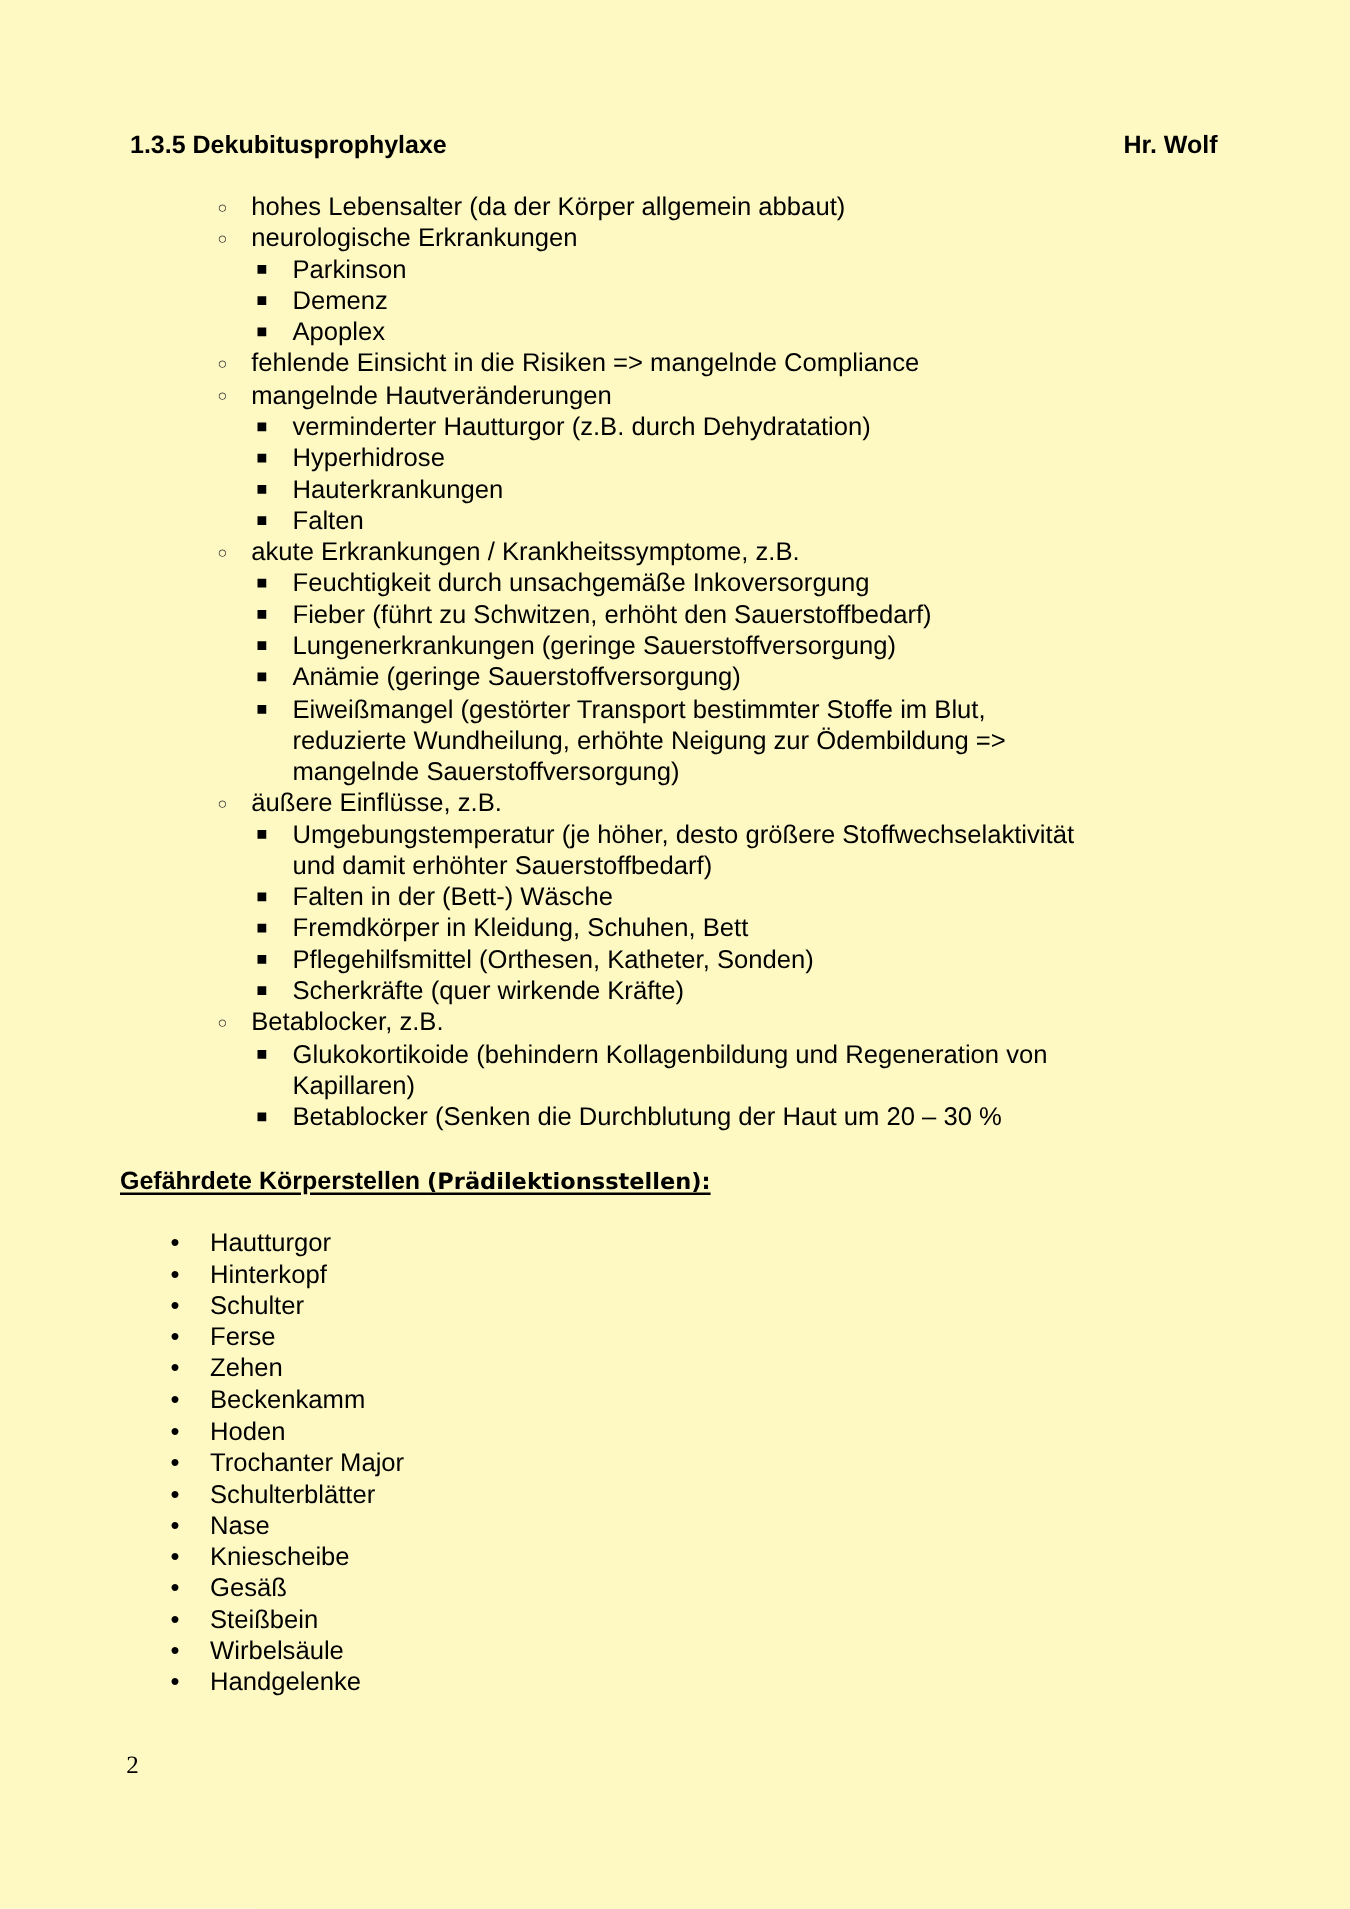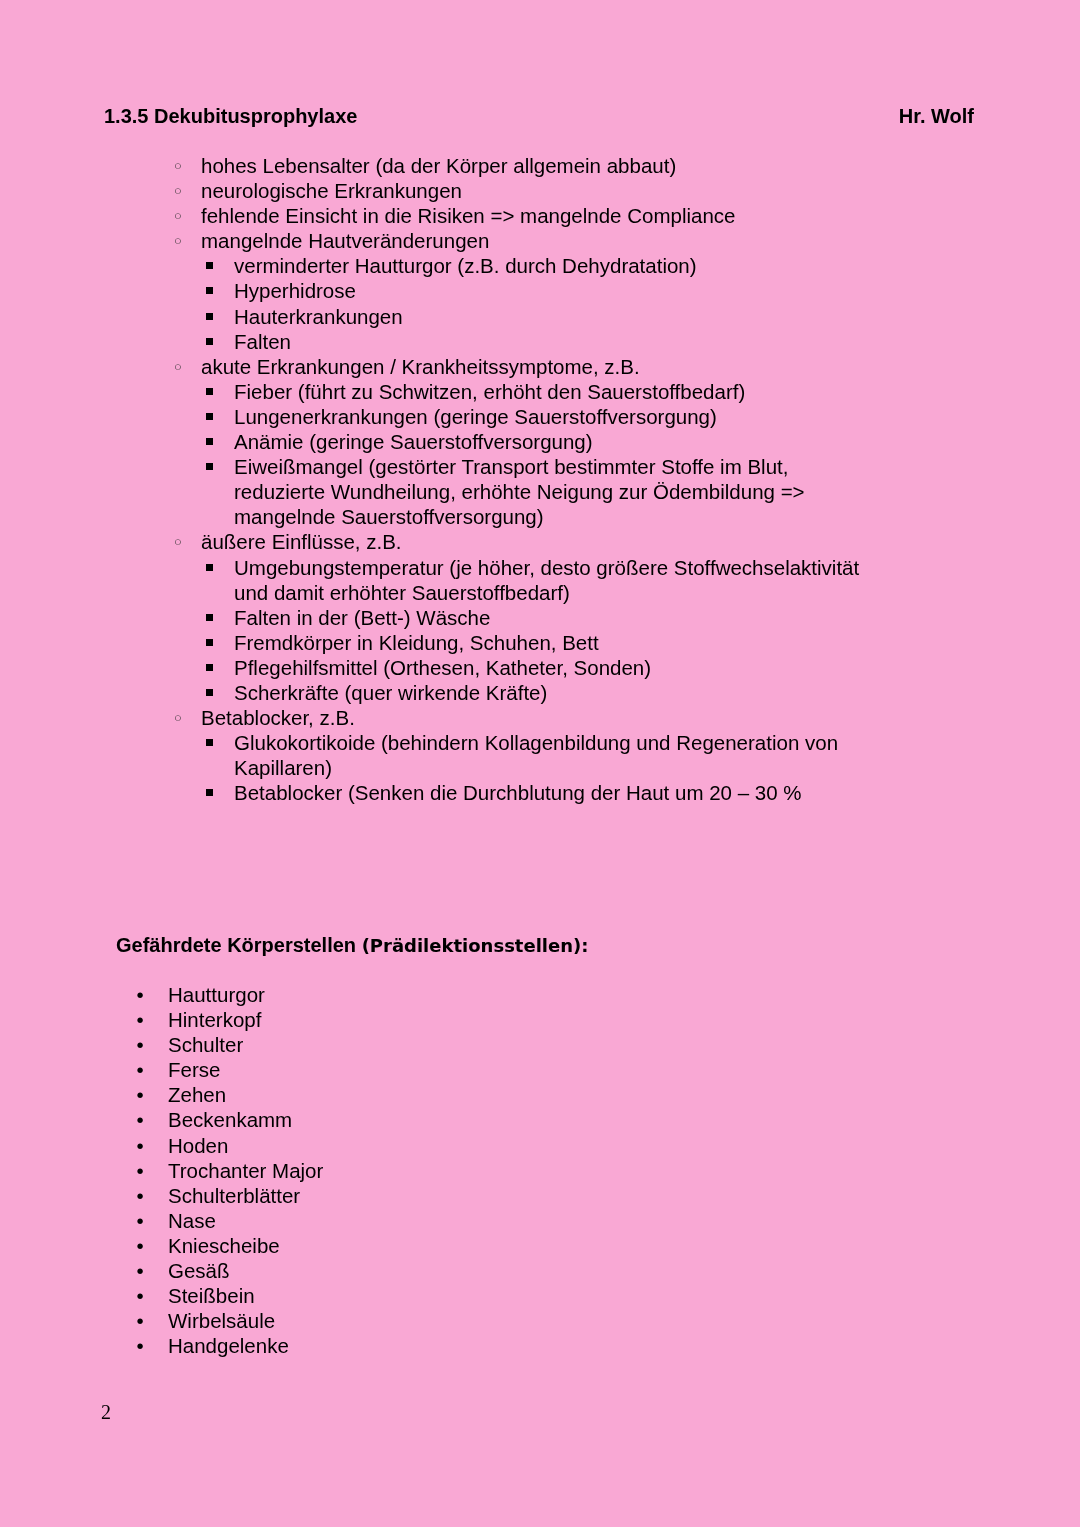--- a/index.html
+++ b/index.html
@@ -13,21 +13,21 @@
       position: relative;
       overflow: hidden;
       color: #000000;
       font-family: "Liberation Sans", sans-serif;
     }
     .page {
       position: absolute;
       left: 0; top: 0;
       width: 1080px;
       height: 1527px;
-      background: #f9a8d4;
+      background: #fef9c3;
     }
     .header {
       position: absolute;
       left: 104px;
       top: 103px;
       width: 870px;
       height: 26px;
       font-weight: bold;
       font-size: 20px;
       line-height: 26px;
@@ -74,25 +74,26 @@
       position: absolute;
       left: 5px;
       top: 9px;
       width: 7px;
       height: 7px;
       background: #000;
     }
 
     .section-heading {
       position: absolute;
-      left: 116px;
+      left: 96px;
       top: 932px;
       font-weight: bold;
       font-size: 20px;
       line-height: 26px;
+      text-decoration: underline;
       text-underline-offset: 3px;
     }
     .section-heading .paren {
       font-family: "DejaVu Sans", sans-serif;
       font-size: 18px;
     }
 
     .sites-list {
       position: absolute;
       left: 0;
@@ -137,20 +138,25 @@
   <ul class="risk-list">
 
     <li class="l2">
       <span class="bullet">○</span>
       <span>hohes Lebensalter (da der Körper allgemein abbaut)</span>
     </li>
 
     <li class="l2">
       <span class="bullet">○</span>
       <span>neurologische Erkrankungen</span>
+      <ul class="l3-list">
+        <li class="l3"><span class="bullet"></span><span>Parkinson</span></li>
+        <li class="l3"><span class="bullet"></span><span>Demenz</span></li>
+        <li class="l3"><span class="bullet"></span><span>Apoplex</span></li>
+      </ul>
     </li>
 
     <li class="l2">
       <span class="bullet">○</span>
       <span>fehlende Einsicht in die Risiken =&gt; mangelnde Compliance</span>
     </li>
 
     <li class="l2">
       <span class="bullet">○</span>
       <span>mangelnde Hautveränderungen</span>
@@ -159,20 +165,21 @@
         <li class="l3"><span class="bullet"></span><span>Hyperhidrose</span></li>
         <li class="l3"><span class="bullet"></span><span>Hauterkrankungen</span></li>
         <li class="l3"><span class="bullet"></span><span>Falten</span></li>
       </ul>
     </li>
 
     <li class="l2">
       <span class="bullet">○</span>
       <span>akute Erkrankungen / Krankheitssymptome, z.B.</span>
       <ul class="l3-list">
+        <li class="l3"><span class="bullet"></span><span>Feuchtigkeit durch unsachgemäße Inkoversorgung</span></li>
         <li class="l3"><span class="bullet"></span><span>Fieber (führt zu Schwitzen, erhöht den Sauerstoffbedarf)</span></li>
         <li class="l3"><span class="bullet"></span><span>Lungenerkrankungen (geringe Sauerstoffversorgung)</span></li>
         <li class="l3"><span class="bullet"></span><span>Anämie (geringe Sauerstoffversorgung)</span></li>
         <li class="l3"><span class="bullet"></span><span>Eiweißmangel (gestörter Transport bestimmter Stoffe im Blut, reduzierte Wundheilung, erhöhte Neigung zur Ödembildung =&gt; mangelnde Sauerstoffversorgung)</span></li>
       </ul>
     </li>
 
     <li class="l2">
       <span class="bullet">○</span>
       <span>äußere Einflüsse, z.B.</span>

